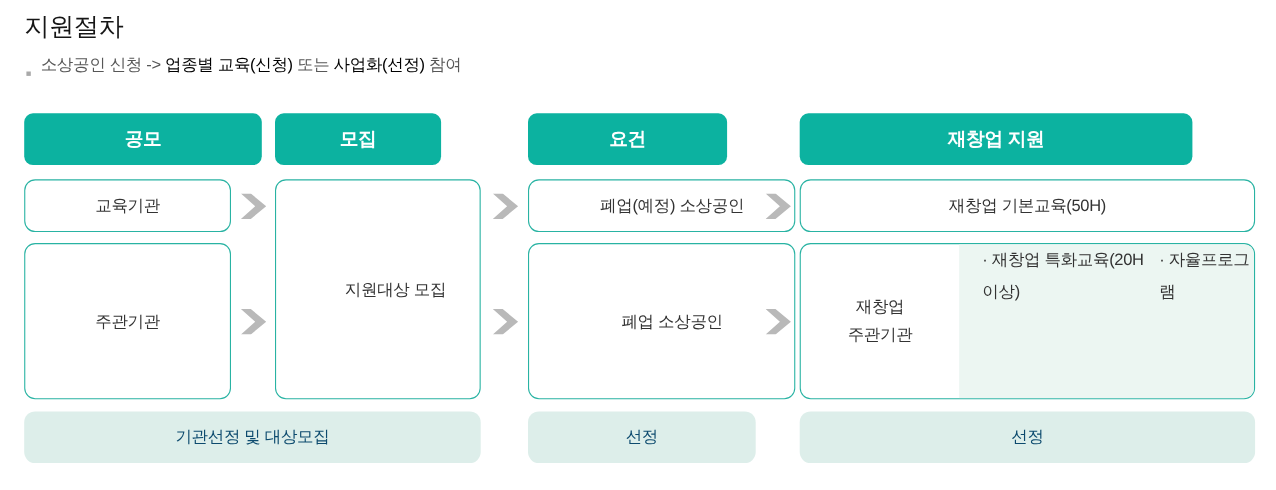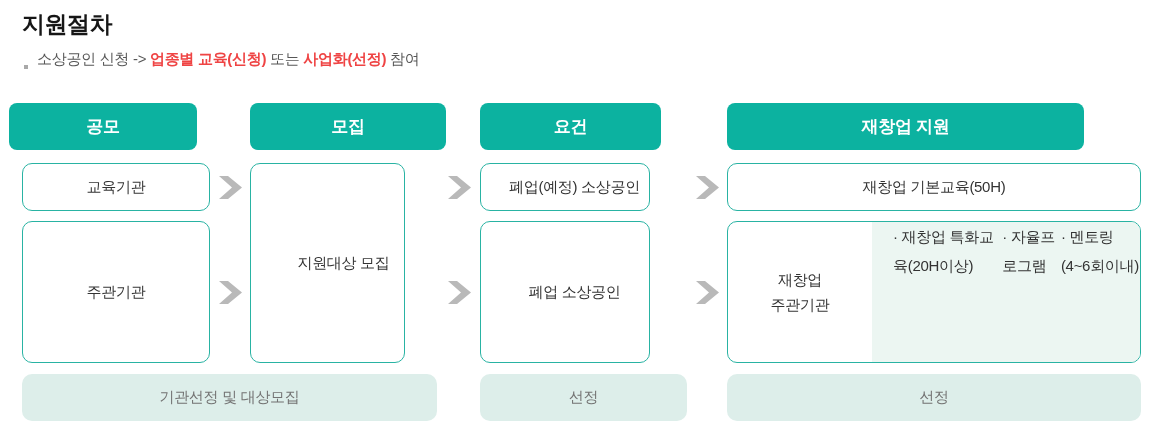--- a/index.html
+++ b/index.html
@@ -6,75 +6,75 @@
   html, body { background: #ffffff; }
   body {
     font-family: "Liberation Sans", "DejaVu Sans", sans-serif;
     width: 1160px; height: 445px; position: relative; overflow: hidden;
     color: #333;
   }
   .canvas { position: absolute; left: 0; top: 0; width: 1160px; height: 445px; }
 
   .page-title {
     position: absolute; left: 22px; top: 9px;
-    font-size: 23px; font-weight: 700; color: #161616; letter-spacing: -0.5px;
+    font-size: 23px; font-weight: 400; color: #161616; letter-spacing: -0.5px;
   }
   .subtitle {
     position: absolute; left: 24px; top: 50px;
     font-size: 15px; color: #575757; display: flex; align-items: flex-end;
     letter-spacing: -0.3px; white-space: pre;
   }
   .bullet-sq {
     display: inline-block; width: 4px; height: 4px; background: #a9a9a9;
     margin-right: 9px; flex: 0 0 auto;
   }
-  .subtitle b { color: #ef4444; font-weight: 700; }
+  .subtitle b { color: #000000; font-weight: 400; }
 
   .hdr {
     position: absolute; top: 103px; height: 47px;
     background: #0cb2a0; border-radius: 8px;
     display: flex; align-items: center; justify-content: center;
     color: #ffffff; font-size: 17px; font-weight: 700; letter-spacing: -0.3px;
   }
-  .hdr-1 { left: 9px;  width: 188px; }
-  .hdr-2 { left: 250px; width: 196px; }
+  .hdr-1 { left: 22px;  width: 216px; }
+  .hdr-2 { left: 250px; width: 151px; }
   .hdr-3 { left: 480px; width: 181px; }
   .hdr-4 { left: 727px; width: 357px; }
 
   .wbox {
     position: absolute; background: #ffffff;
     border: 1px solid #29b3a3; border-radius: 10px;
     display: flex; align-items: center; justify-content: center;
     font-size: 15px; color: #333; letter-spacing: -0.3px;
   }
   .r1 { top: 163px; height: 48px; }
   .r2 { top: 221px; height: 142px; }
   .c1 { left: 22px;  width: 188px; }
-  .c2 { left: 250px; width: 155px; padding-left: 32px; }
-  .c3 { left: 480px; width: 170px; padding-left: 19px; }
+  .c2 { left: 250px; width: 187px; padding-left: 32px; }
+  .c3 { left: 480px; width: 243px; padding-left: 19px; }
   .c4 { left: 727px; width: 414px; }
   .tall { top: 163px; height: 200px; }
 
   .split-box { padding: 0; overflow: hidden; justify-content: flex-start; }
   .split-label {
     flex: 0 0 144px; height: 100%;
     display: flex; flex-direction: column; align-items: center; justify-content: center;
     line-height: 25px; font-size: 15px; text-align: right;
   }
   .split-panel {
     flex: 1 1 auto; height: 100%; background: #ecf6f2;
     display: flex; flex-direction: row; justify-content: center;
     padding-left: 21px; font-size: 15px; line-height: 29px; letter-spacing: -0.3px;
   }
 
   .footer-box {
     position: absolute; top: 374px; height: 47px;
     background: #ddeeea; border-radius: 10px;
     display: flex; align-items: center; justify-content: center;
-    font-size: 15px; font-weight: 500; color: #737373; letter-spacing: -0.3px;
+    font-size: 15px; font-weight: 500; color: #0c4a6e; letter-spacing: -0.3px;
   }
   .f1 { left: 22px;  width: 415px; }
   .f2 { left: 480px; width: 207px; }
   .f3 { left: 727px; width: 414px; }
 
   .chev { position: absolute; width: 25px; height: 23px; }
   .chev svg { display: block; }
   .chev.row1 { top: 176px; }
   .chev.row2 { top: 281px; }
   .chev.g1 { left: 219px; }
@@ -106,21 +106,20 @@
   <div class="wbox r1 c4">재창업 기본교육(50H)</div>
 
   <div class="wbox r2 c4 split-box">
     <div class="split-label">
       <span>재창업</span>
       <span>주관기관</span>
     </div>
     <div class="split-panel">
       <div>· 재창업 특화교육(20H이상)</div>
       <div>· 자율프로그램</div>
-      <div>· 멘토링(4~6회이내)</div>
     </div>
   </div>
 
   <div class="footer-box f1">기관선정 및 대상모집</div>
   <div class="footer-box f2">선정</div>
   <div class="footer-box f3">선정</div>
 
   <div class="chev row1 g1">
       <svg width="25" height="23" viewBox="0 0 25 23">
         <polygon points="0,0 9,0 23,11.5 9,23 0,23 13,11.5" fill="#b9b9b9"></polygon>

